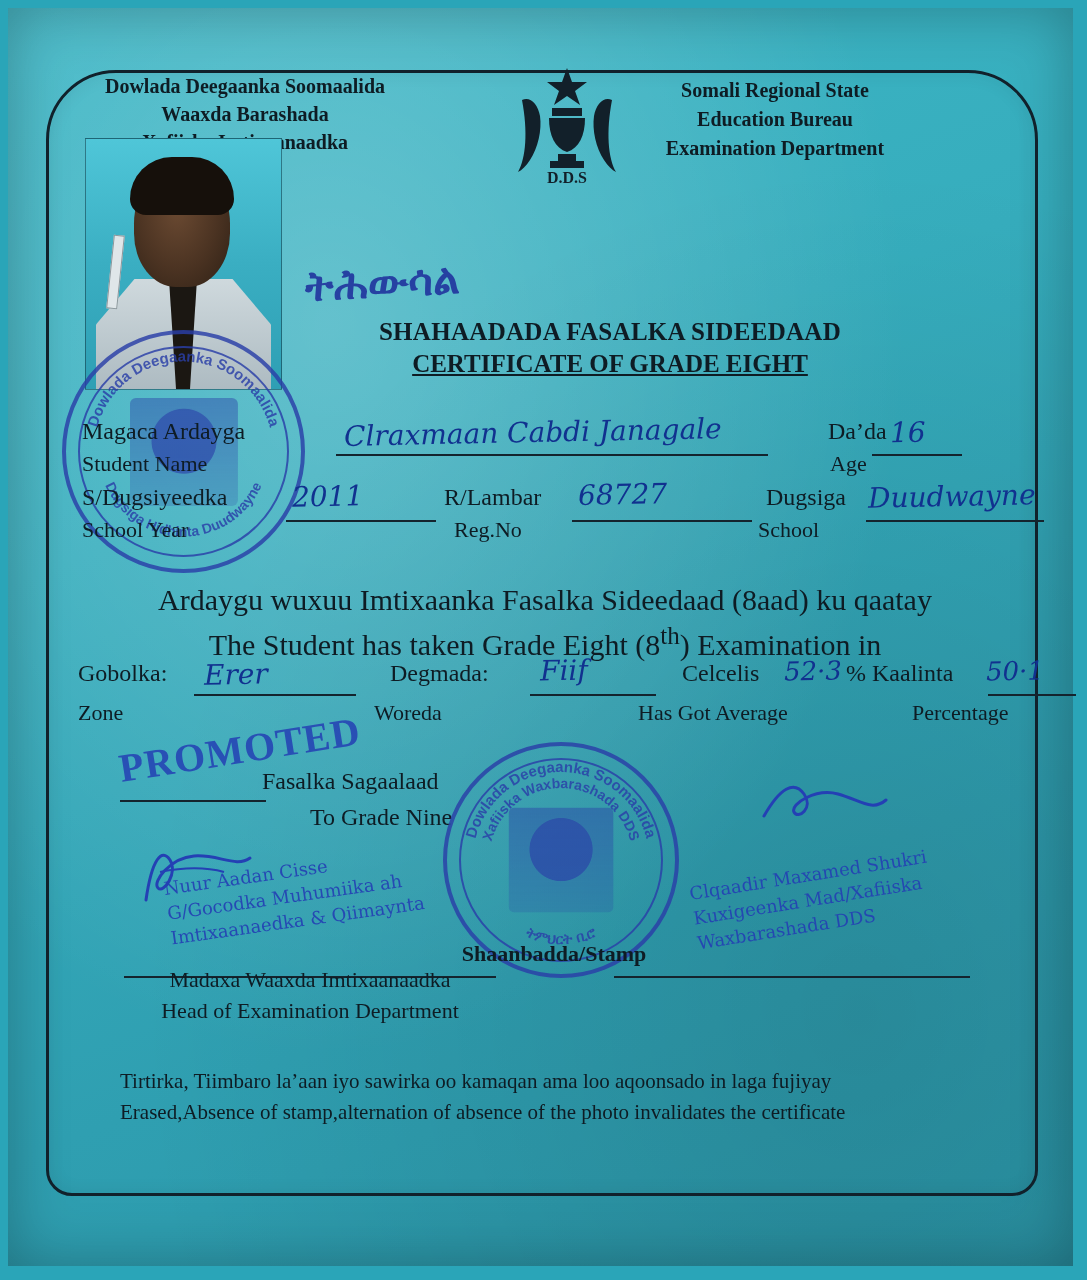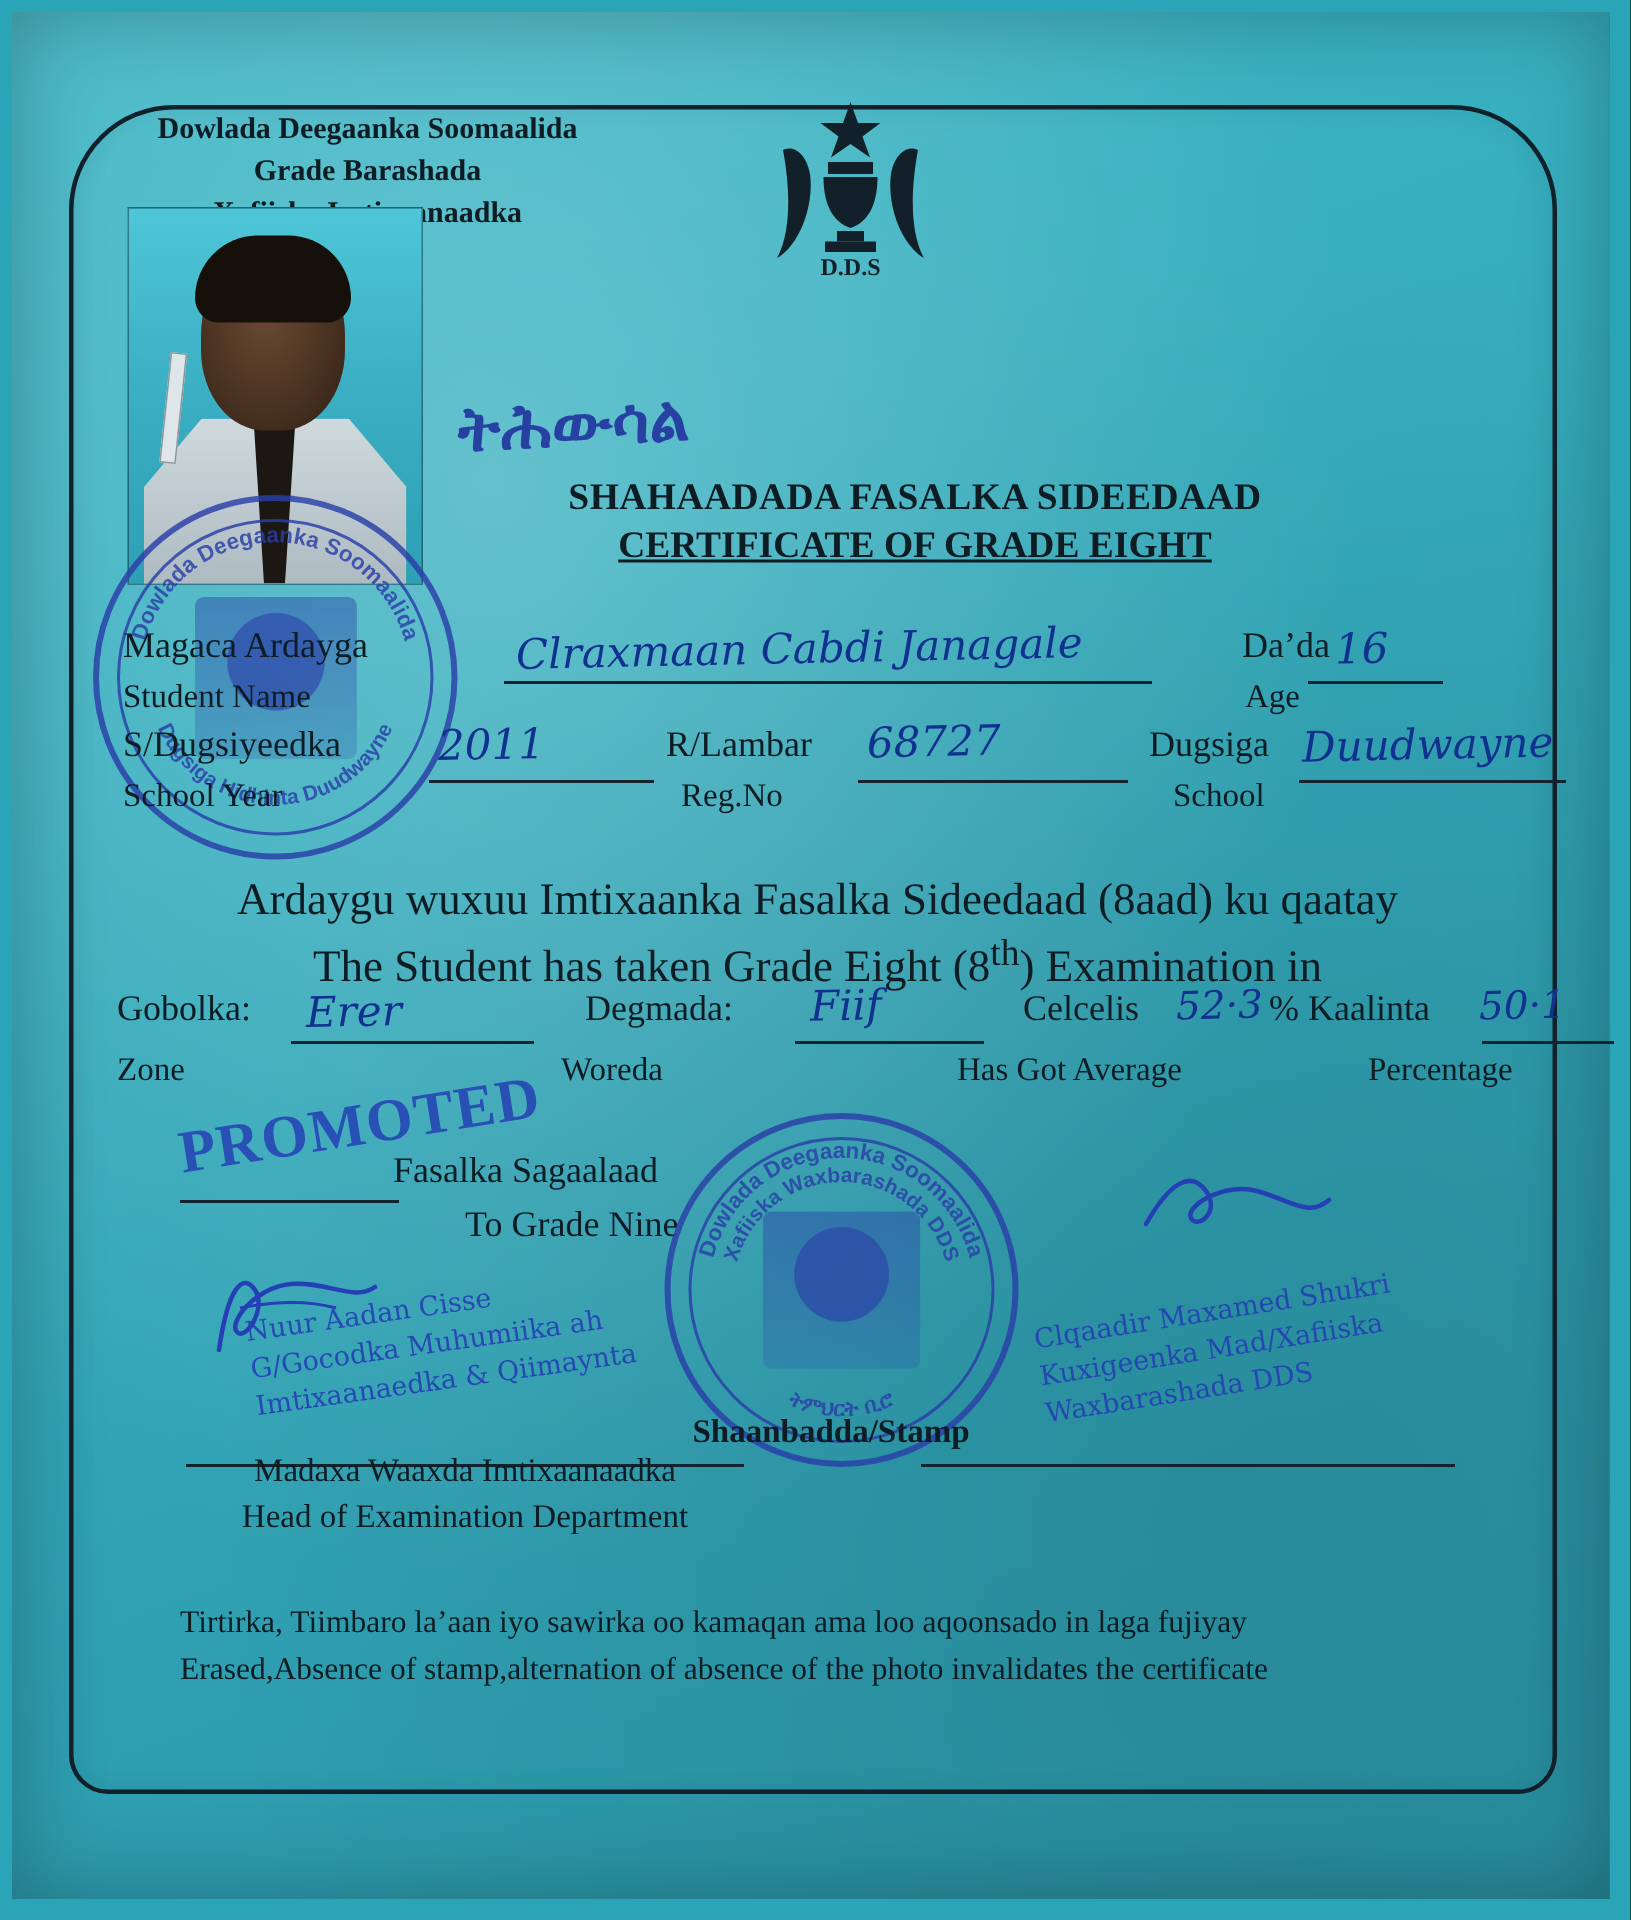--- a/index.html
+++ b/index.html
@@ -320,39 +320,44 @@
     <div class="paper-edge-dark"></div>
   </div>
 
   <div class="frame">
     <div class="frame-inner-shade"></div>
   </div>
 
   <div class="header">
     <div class="hdr-left">
       <div>Dowlada Deegaanka Soomaalida</div>
-      <div>Grade Barashada</div>
+      <div>Waaxda Barashada</div>
       <div>Xafiiska Imtixaanaadka</div>
     </div>
 
     <div class="emblem">
       <svg viewBox="0 0 150 125" width="150" height="125" aria-hidden="true">
         <g fill="#12202a">
           <polygon points="75,2 80,16 95,16 83,25 88,39 75,30 62,39 67,25 55,16 70,16"></polygon>
           <path d="M30 34 C38 30 46 38 48 50 C50 64 46 82 38 94 C34 100 30 104 26 106 C34 92 36 66 30 34 Z"></path>
           <path d="M120 34 C112 30 104 38 102 50 C100 64 104 82 112 94 C116 100 120 104 124 106 C116 92 114 66 120 34 Z"></path>
           <path d="M60 42 h30 v8 h-30 z"></path>
           <path d="M57 52 h36 c0 18 -6 30 -18 34 c-12 -4 -18 -16 -18 -34 z"></path>
           <rect x="66" y="88" width="18" height="7"></rect>
           <rect x="58" y="95" width="34" height="7"></rect>
         </g>
         <text x="75" y="117" text-anchor="middle" font-size="16" font-weight="bold" font-family="Liberation Serif, serif" fill="#12202a">D.D.S</text>
       </svg>
     </div>
 
+    <div class="hdr-right">
+      <div>Somali Regional State</div>
+      <div>Education Bureau</div>
+      <div>Examination Department</div>
+    </div>
   </div>
 
   <div class="photo">
     <div class="body"></div>
     <div class="shirt-dark"></div>
     <div class="head"></div>
     <div class="hair"></div>
     <div class="pen"></div>
   </div>
 
@@ -397,21 +402,21 @@
     <div class="sub" style="position:absolute;left:0;top:33px;">School Year</div>
     <div class="rule" style="left:204px; top:36px; width:150px;"></div>
     <div class="hand" style="left:210px; top:-4px;">2011</div>
 
     <div class="lbl" style="position:absolute;left:362px;top:0;">R/Lambar</div>
     <div class="sub" style="position:absolute;left:372px;top:33px;">Reg.No</div>
     <div class="rule" style="left:490px; top:36px; width:180px;"></div>
     <div class="hand" style="left:496px; top:-6px;">68727</div>
 
     <div class="lbl" style="position:absolute;left:684px;top:0;">Dugsiga</div>
-    <div class="sub" style="position:absolute;left:700px;top:33px;">School</div>
+    <div class="sub" style="position:absolute;left:676px;top:33px;">School</div>
     <div class="rule" style="left:784px; top:36px; width:178px;"></div>
     <div class="hand" style="left:786px; top:-4px;">Duudwayne</div>
   </div>
 
   <div class="para">
     <div>Ardaygu wuxuu Imtixaanka Fasalka Sideedaad (8aad) ku qaatay</div>
     <div>
       <span>The Student has taken Grade Eight (8</span><sup>th</sup><span>) Examination in</span>
     </div>
   </div>

